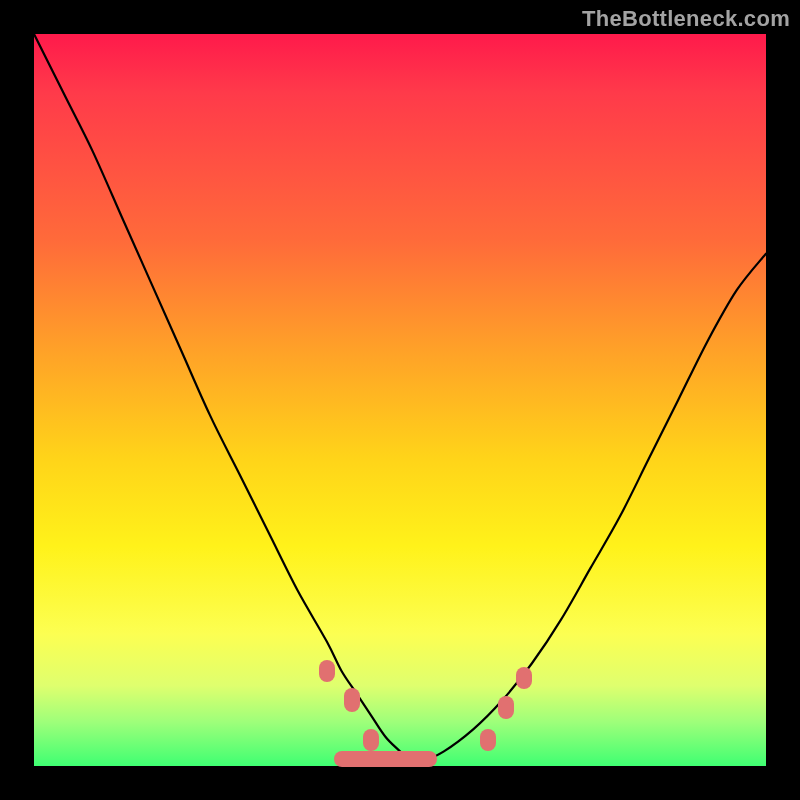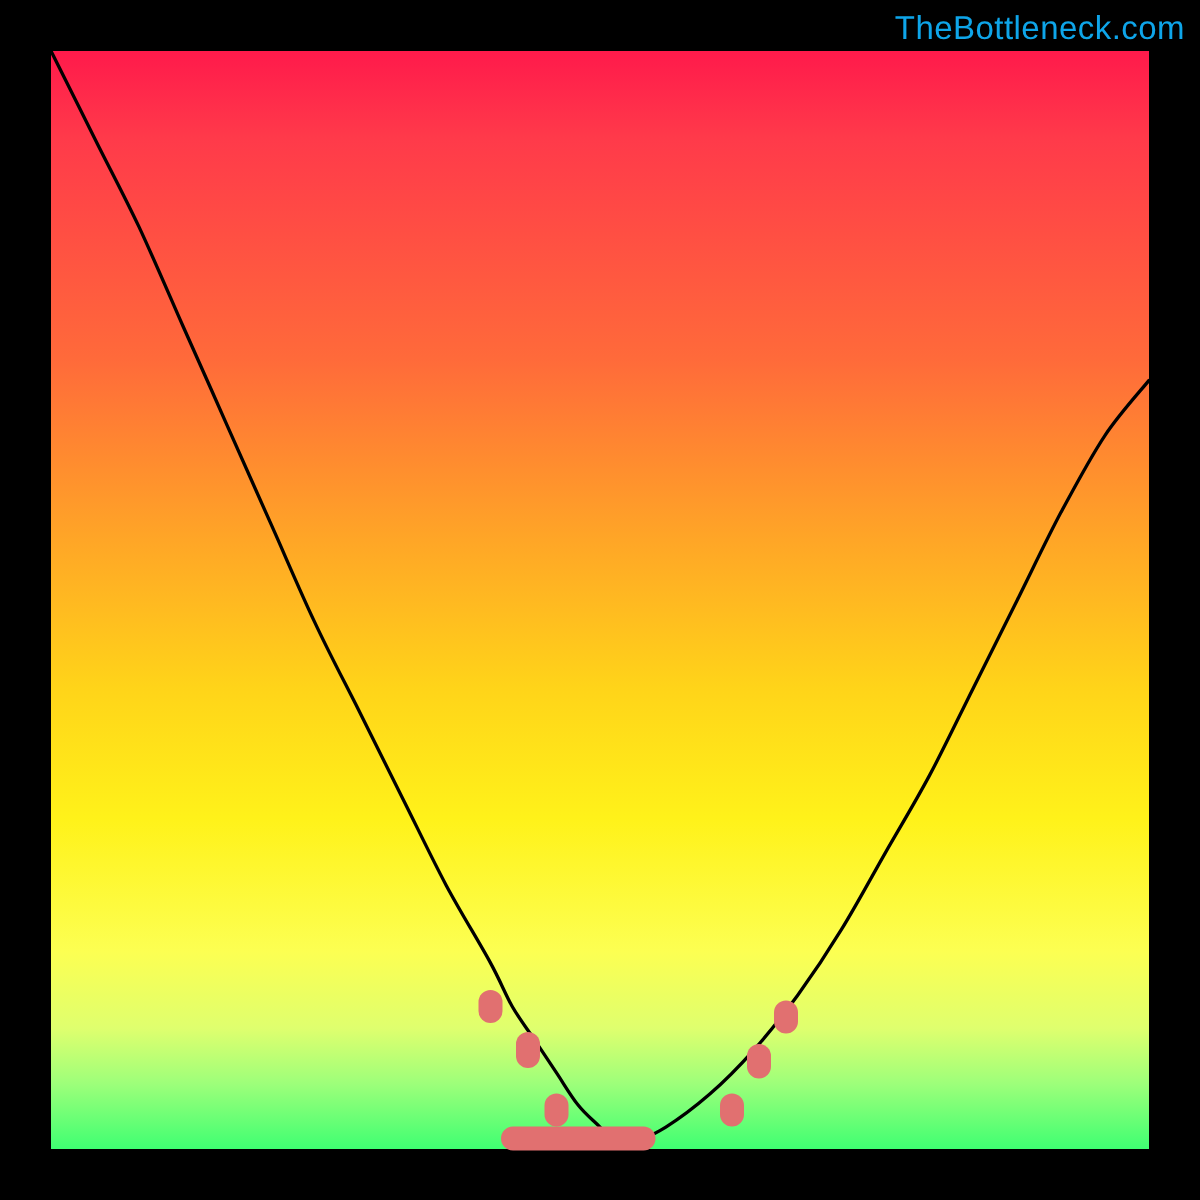--- a/index.html
+++ b/index.html
@@ -35,23 +35,23 @@
       #fcff52 82%,
       #dfff6e 89%,
       #9eff7a 94%,
       #3fff72 100%
     );
   }
   .watermark {
     position: absolute;
     top: 6px;
     right: 10px;
-    color: #0ea5e9;
+    color: #a3a3a3;
     font-size: 22px;
-    font-weight: 400;
+    font-weight: 700;
     letter-spacing: 0.3px;
     user-select: none;
   }
   svg.curves {
     position: absolute;
     left: 0;
     top: 0;
     width: 732px;
     height: 732px;
     overflow: visible;

